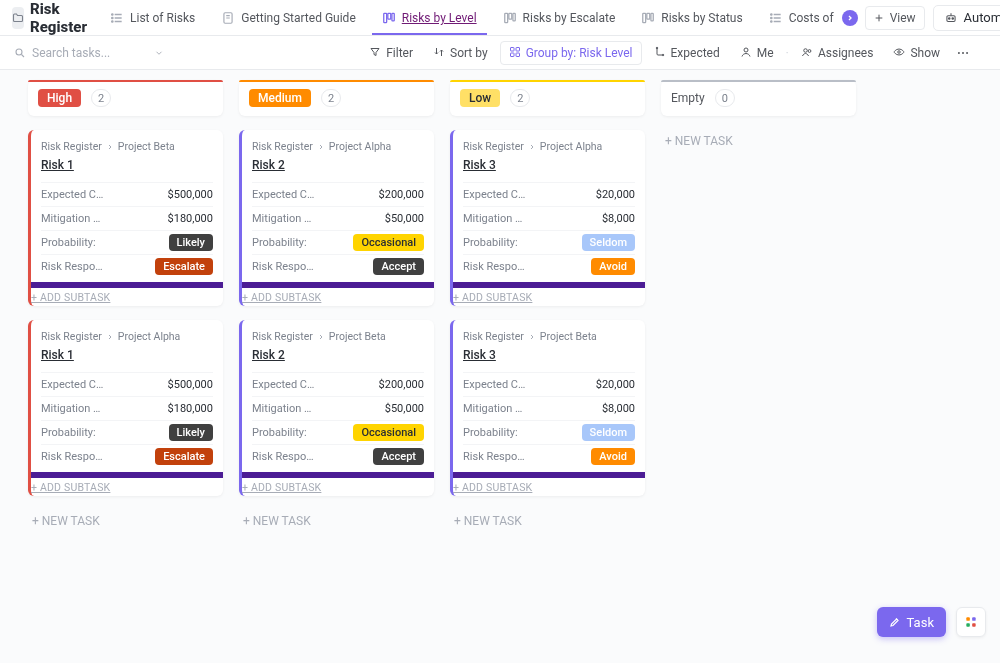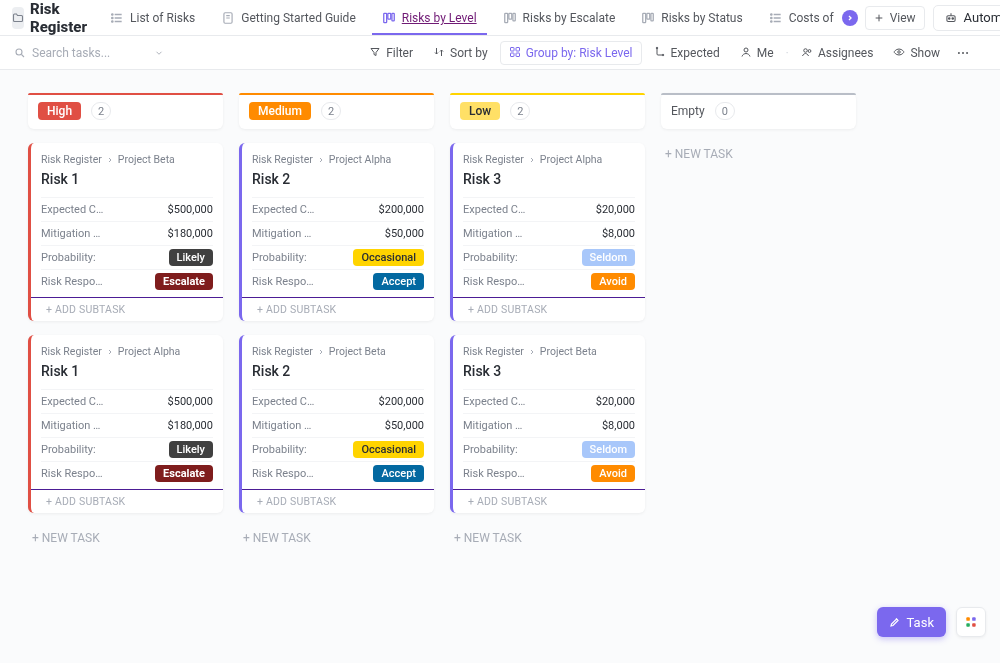--- a/index.html
+++ b/index.html
@@ -59,21 +59,21 @@
 
   
   .board {
     display:flex; gap:16px; padding:10px 0 0 28px;
     height: calc(100% - 70px); background:#fafbfc; overflow:auto;
   }
   .column { width: 195px; display:flex; flex-direction:column; gap:14px; }
   .col-header {
     position:relative; height:36px; border-radius:6px; background:#fff;
     box-shadow:0 1px 3px rgba(0,0,0,0.06); display:flex; align-items:center;
-    padding:0 10px; gap:10px;margin-top:13px;
+    padding:0 10px; gap:10px;
   }
   .col-header::before {
     content:""; position:absolute; inset:0 0 auto 0; height:2px; border-radius:6px 6px 0 0;
     background: var(--bar);
   }
   .col-header.empty::before { background:#b9bec7; }
   .pill { display:inline-flex; align-items:center; padding:2px 9px; border-radius:4px;
     color:#fff; font-size:12px; font-weight:500;}
   .count { display:inline-flex; align-items:center; justify-content:center; min-width:20px;
     height:18px; padding:0 6px; border:1px solid #e8eaed; border-radius:9px; font-size:11px;
@@ -81,42 +81,42 @@
   .empty-label { font-size:12px; color:#54575d; }
 
   
   .card {
     position:relative; background:#fff; border-radius:6px;
     box-shadow:0 1px 3px rgba(0,0,0,0.06);
     padding:10px 10px 0 10px;
     border-left:3px solid var(--stripe);
   }
   .crumb { font-size:10.5px; color:#7c828d; display:flex; align-items:center; gap:4px;}
-  .card-title { font-size:14px; font-weight:500; padding:5px 0 10px; }
+  .card-title { font-size:12px; font-weight:500; padding:5px 0 10px;text-decoration:underline; }
   .row { display:flex; align-items:center; justify-content:space-between;
     height:24px; font-size:11px; border-top:1px solid #f3f4f6;}
   .row-label { color:#7c828d; width:65px; overflow:hidden; white-space:nowrap; text-overflow:ellipsis;}
   .row-value { font-size:11px; color:#292d34; }
   .tag { display:inline-flex; align-items:center; padding:2px 8px; border-radius:4px;
     font-size:11px; font-weight:500;}
-  .add-sub { height:24px; margin:4px -10px 0; border-top:1px solid #4c1d95;
-    font-size:10.5px; color:#a7acb6; display:flex; align-items:center; padding:0 15px; letter-spacing:.2px;}
+  .add-sub { height:24px; margin:4px -10px 0; border-top:6px solid #4c1d95;
+    font-size:10.5px; color:#a7acb6; display:flex; align-items:center; padding:0 0; letter-spacing:.2px;text-decoration:underline;}
 
   .new-task { font-size:12px; color:#a7acb6; padding:4px 4px 18px; cursor:pointer;}
 
   
   .c-red    { --bar:#e04f44; }
   .c-orange { --bar:#ff8b00; }
   .c-yellow { --bar:#ffd400; }
 
   .tag-likely     { background:#404040; color:#fff;}
   .tag-occasional { background:#ffd400; color:#292d34;}
   .tag-seldom     { background:#a8c7fa; color:#fff;}
-  .tag-escalate   { background:#7f1d1d; color:#fff;font-weight:bold;}
-  .tag-accept     { background:#0369a1; color:#fff;}
+  .tag-escalate   { background:#c2410c; color:#fff;}
+  .tag-accept     { background:#404040; color:#fff;}
   .tag-avoid      { background:#ff8b00; color:#fff;text-align:right;}
 
   
   .fab-wrap { position:fixed; right:14px; bottom:26px; display:flex; gap:10px; }
   .fab-task { display:flex; align-items:center; gap:6px; height:30px; padding:0 12px;
     border-radius:6px; background:#7b68ee; color:#fff; font-size:13px; cursor:pointer;
     box-shadow:0 2px 6px rgba(123,104,238,.4);}
   .fab-apps { width:30px; height:30px; border:1px solid #e8eaed; border-radius:6px;
     background:#fff; display:flex; align-items:center; justify-content:center;
     cursor:pointer; box-shadow:0 1px 3px rgba(0,0,0,.06);}

